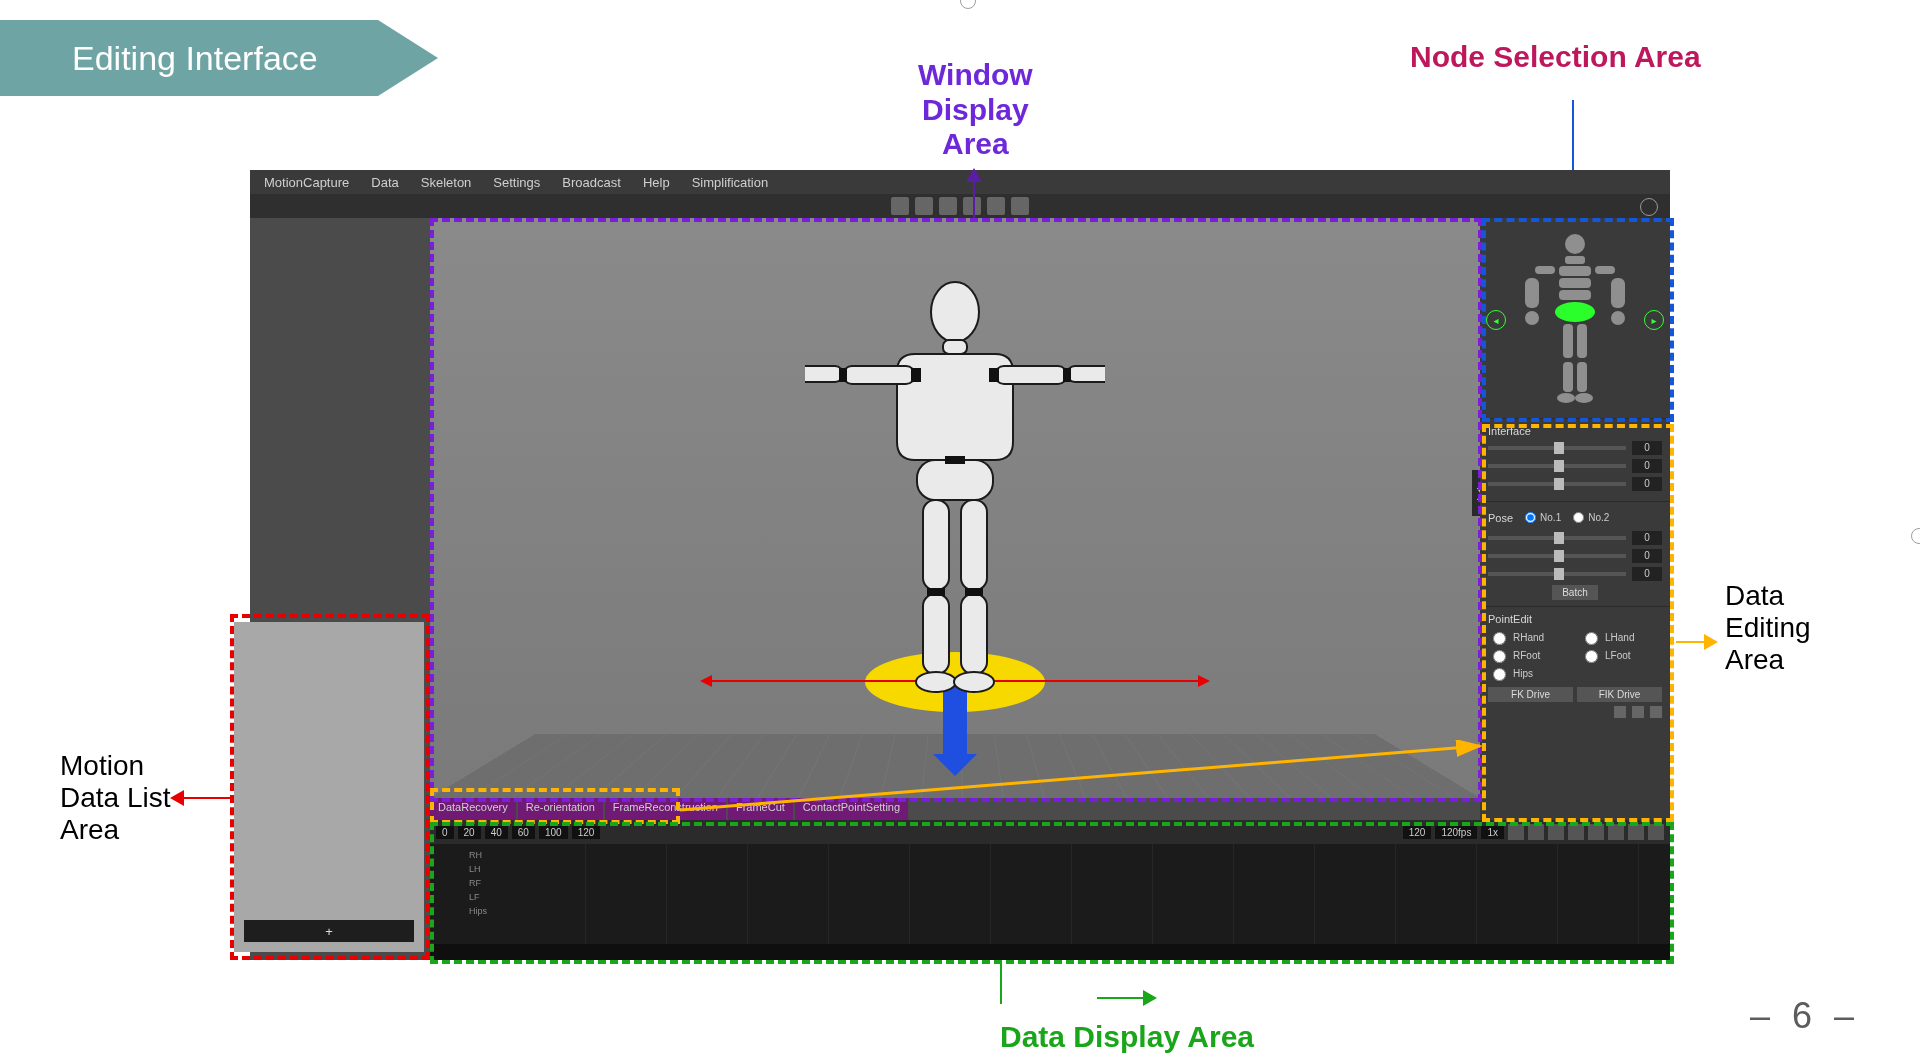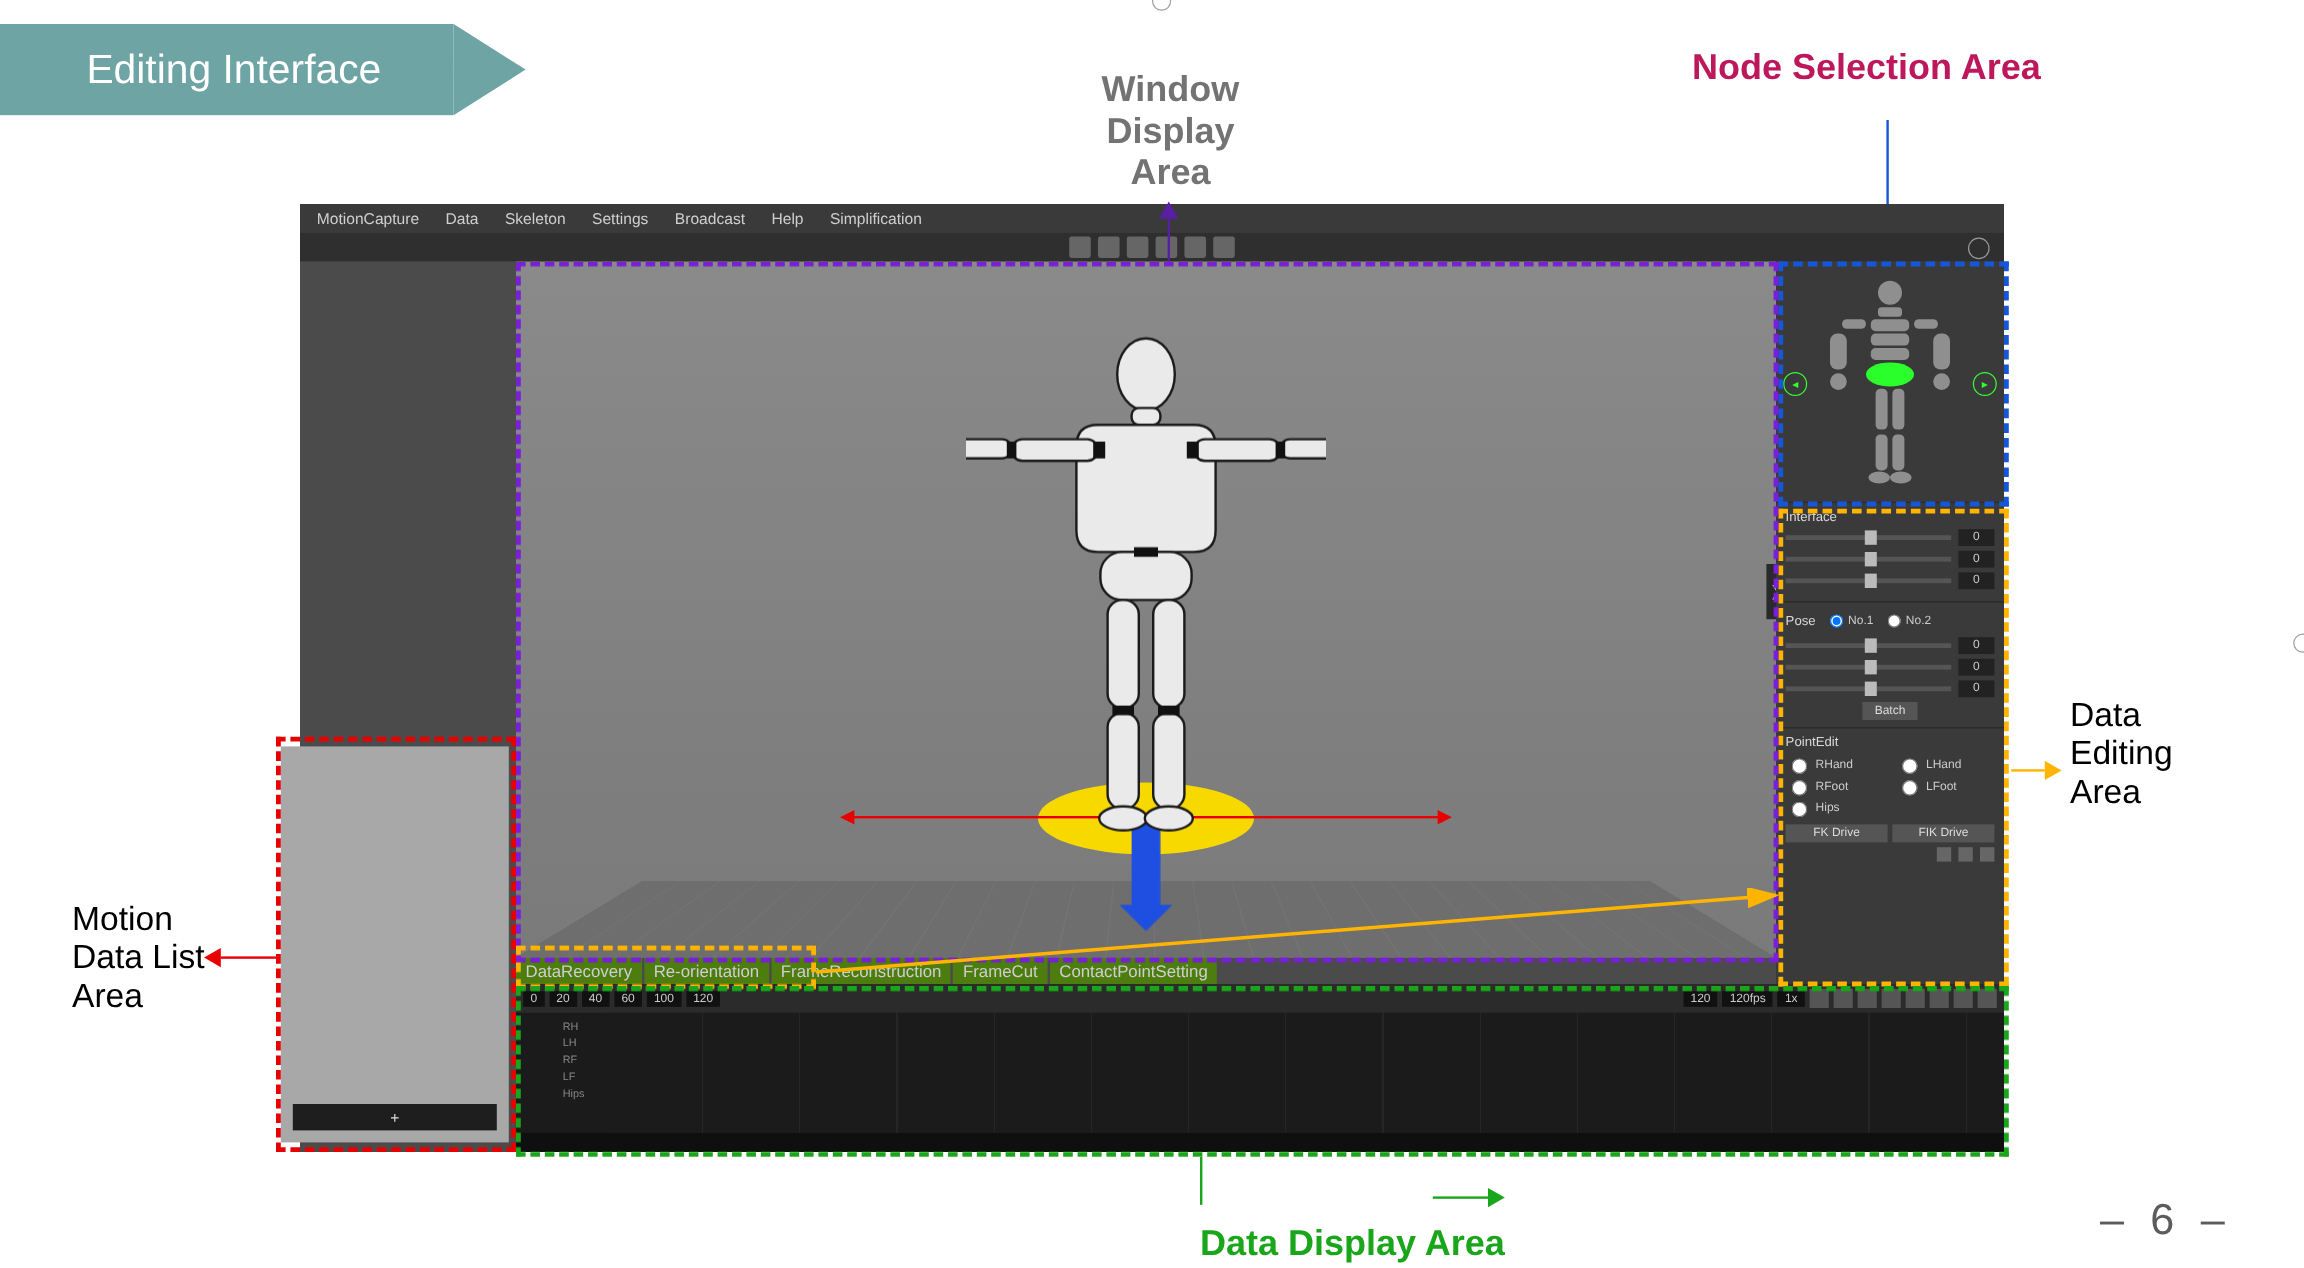--- a/index.html
+++ b/index.html
@@ -13,25 +13,25 @@
   
   .pagenum{position:absolute;right:60px;bottom:20px;font-size:36px;color:#5c5c5c;letter-spacing:6px;}
 
   
   .handle{position:absolute;width:14px;height:14px;border:1px solid #9e9e9e;border-radius:50%;background:#fff;}
   .handle.top{left:960px;top:-7px;}
   .handle.right{right:-7px;top:528px;}
 
   
   .callout{position:absolute;font-weight:700;font-size:30px;line-height:1.15;display:flex;flex-direction:column;align-items:center;}
-  .callout.window{color:#737373;top:58px;left:918px;}
+  .callout.window{color:#6d28d9;top:58px;left:918px;}
   .callout.node{color:#be185d;top:40px;left:1410px;}
   .callout.dataedit{color:#000;top:580px;left:1725px;font-weight:400;font-size:28px;align-items:flex-start;}
   .callout.motion{color:#000;top:750px;left:60px;font-weight:400;font-size:28px;align-items:flex-start;}
-  .callout.datadisp{color:#1aa61a;top:990px;left:1000px;gap:14px;align-items:flex-end;}
+  .callout.datadisp{color:#1aa61a;top:990px;left:1000px;gap:14px;align-items:center;}
 
   
   .arrow{position:absolute;}
   .arrow .shaft{background:currentColor;position:absolute;}
   .arrow .head{width:0;height:0;position:absolute;}
   .arrow.up .head{border-left:8px solid transparent;border-right:8px solid transparent;border-bottom:14px solid currentColor;}
   .arrow.down .head{border-left:8px solid transparent;border-right:8px solid transparent;border-top:14px solid currentColor;}
   .arrow.left .head{border-top:8px solid transparent;border-bottom:8px solid transparent;border-right:14px solid currentColor;}
   .arrow.right .head{border-top:8px solid transparent;border-bottom:8px solid transparent;border-left:14px solid currentColor;}
 
@@ -62,21 +62,21 @@
   .viewport .axis-z{position:absolute;left:50%;bottom:40px;width:24px;height:80px;margin-left:-12px;background:#1f4fe0;}
   .viewport .axis-z:after{content:"";position:absolute;left:-10px;bottom:-18px;width:0;height:0;border-left:22px solid transparent;border-right:22px solid transparent;border-top:22px solid #1f4fe0;}
   .viewport svg.mannequin{position:absolute;left:50%;top:60px;margin-left:-150px;}
 
   .left-gutter{position:absolute;left:0;top:48px;width:180px;bottom:0;background:#4b4b4b;}
 
   .motion-list{position:absolute;left:-16px;top:452px;width:190px;height:330px;background:#a8a8a8;display:flex;align-items:flex-end;justify-content:center;}
   .motion-list .addbar{width:170px;height:22px;background:#1e1e1e;color:#ddd;display:flex;align-items:center;justify-content:center;margin-bottom:10px;cursor:pointer;}
 
   .op-tabs{position:absolute;left:180px;top:628px;height:22px;display:flex;gap:2px;}
-  .op-tabs span{background:#4d7c0f;color:#cfcfcf;font-size:14px;padding:3px 8px;}
+  .op-tabs span{background:#701a75;color:#cfcfcf;font-size:11px;padding:3px 8px;}
 
   
   .rpanel{position:absolute;right:0;top:48px;width:190px;bottom:140px;background:#3a3a3a;display:flex;flex-direction:column;font-size:11px;}
   .node-sel{height:200px;position:relative;display:flex;align-items:center;justify-content:center;background:#3a3a3a;}
   .node-sel svg{width:120px;height:180px;}
   .node-sel .navbtn{position:absolute;width:18px;height:18px;border:1px solid #3f3;border-radius:50%;color:#3f3;display:flex;align-items:center;justify-content:center;font-size:10px;top:92px;cursor:pointer;}
   .node-sel .navbtn.l{left:6px;}
   .node-sel .navbtn.r{right:6px;}
 
   .section{padding:6px 8px;border-top:1px solid #2a2a2a;}

